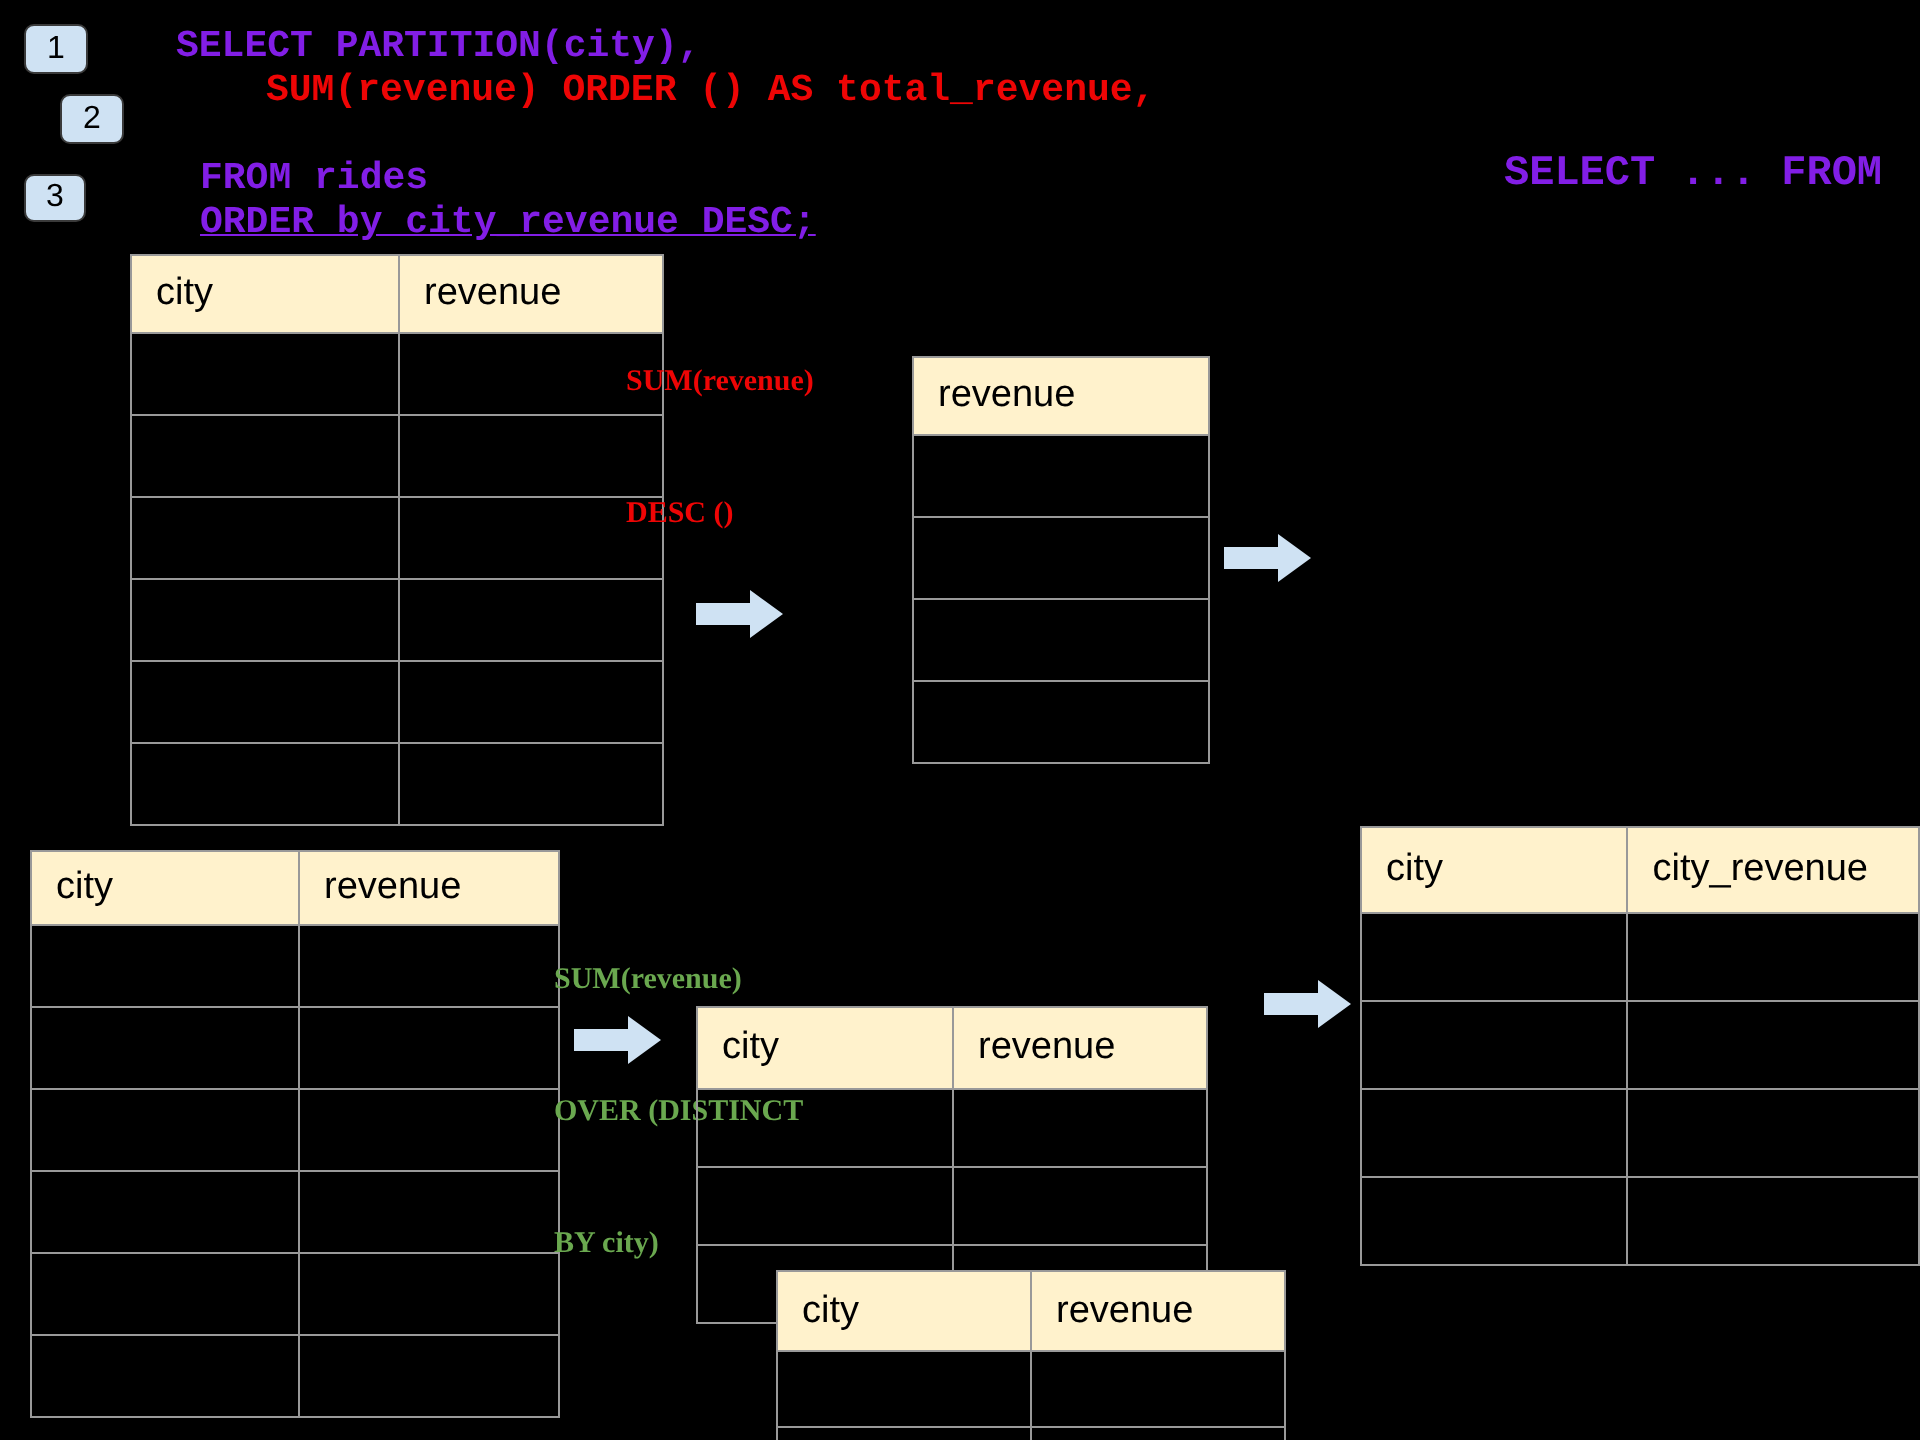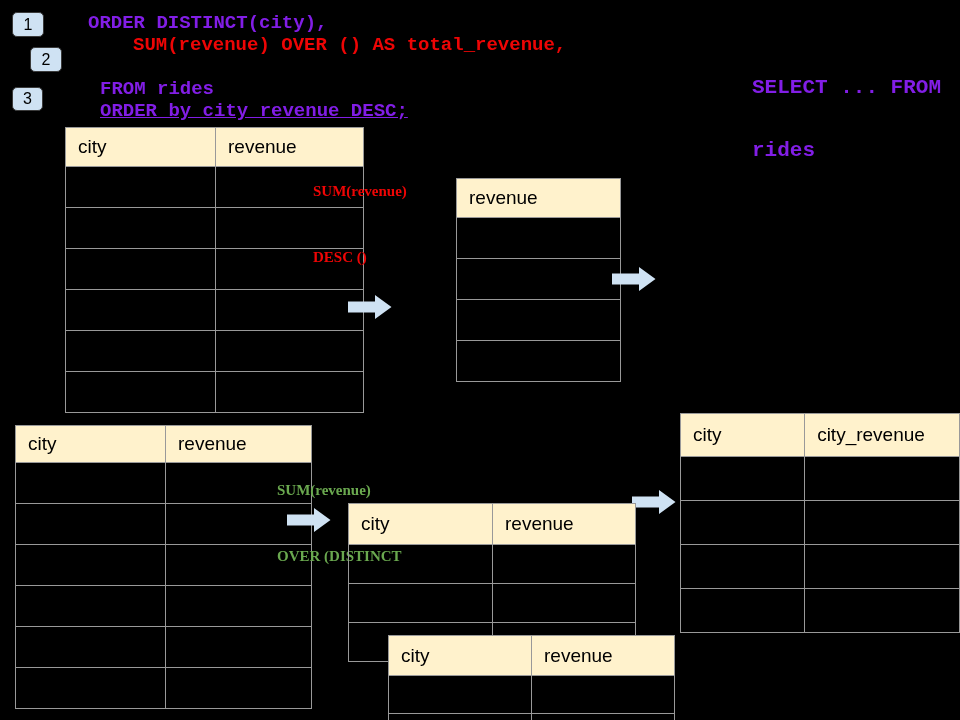--- a/index.html
+++ b/index.html
@@ -51,21 +51,21 @@
 
   
   table.tbl {
     position:absolute; border-collapse:collapse; table-layout:fixed;
     background:transparent;
   }
   table.tbl th {
     background:var(--header-bg,#fff2cc);
     border:1px solid var(--table-border,#999);
     font-size:19px; font-weight:normal; color:#000;
-    text-align:left; padding:0 16px 0 12px; vertical-align:middle;
+    text-align:left; padding:0 0 0 12px; vertical-align:middle;
   }
   table.tbl td {
     border:1px solid var(--table-border,#999);
     padding:0; background:transparent;
   }
 
   .t-rides-top { left:65px; top:127px; }
   .t-rides-top th { width:121px; height:38px; }
   .t-rides-top th + th { width:119px; }
   .t-rides-top td { height:40px; }
@@ -108,28 +108,27 @@
   <div class="badge badge1">
       <span>1</span>
     </div>
   <div class="badge badge2">
       <span>2</span>
     </div>
   <div class="badge badge3">
       <span>3</span>
     </div>
 
-  <div class="code l1 purple">ORDER DISTINCT(city),</div>
-  <div class="code l2 red">SUM(revenue) OVER () AS total_revenue,</div>
+  <div class="code l1 purple">SELECT PARTITION(city),</div>
+  <div class="code l2 red">SUM(revenue) ORDER () AS total_revenue,</div>
   <div class="code l4 purple">FROM rides</div>
   <div class="code l5 purple">ORDER by city_revenue DESC;</div>
 
   <div class="corner-note">
     <div>SELECT ... FROM</div>
-    <div>rides</div>
   </div>
 
   <table class="tbl t-rides-top">
     <thead>
         <tr>
       <th>city</th>
       <th>revenue</th>
     </tr>
       </thead>
     <tbody>
@@ -225,20 +224,21 @@
       <tr>
           <td></td>
           <td></td>
         </tr>
     </tbody>
   </table>
 
   <div class="annot annot-partition green">
     <div>SUM(revenue)</div>
     <div>OVER (DISTINCT</div>
+    <div>BY city)</div>
   </div>
 
   <svg class="arrow arrow3" width="44" height="26" viewBox="0 0 44 26">
       <path fill="currentColor" d="M0 7.5 H27 V1 L43.5 13 L27 25 V18.5 H0 Z"></path>
     </svg>
   <svg class="arrow arrow4" width="44" height="26" viewBox="0 0 44 26">
       <path fill="currentColor" d="M0 7.5 H27 V1 L43.5 13 L27 25 V18.5 H0 Z"></path>
     </svg>
 
   <table class="tbl t-partition-step">

